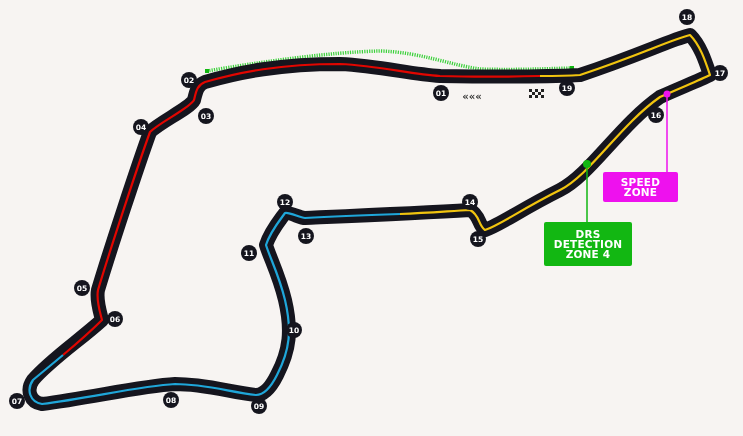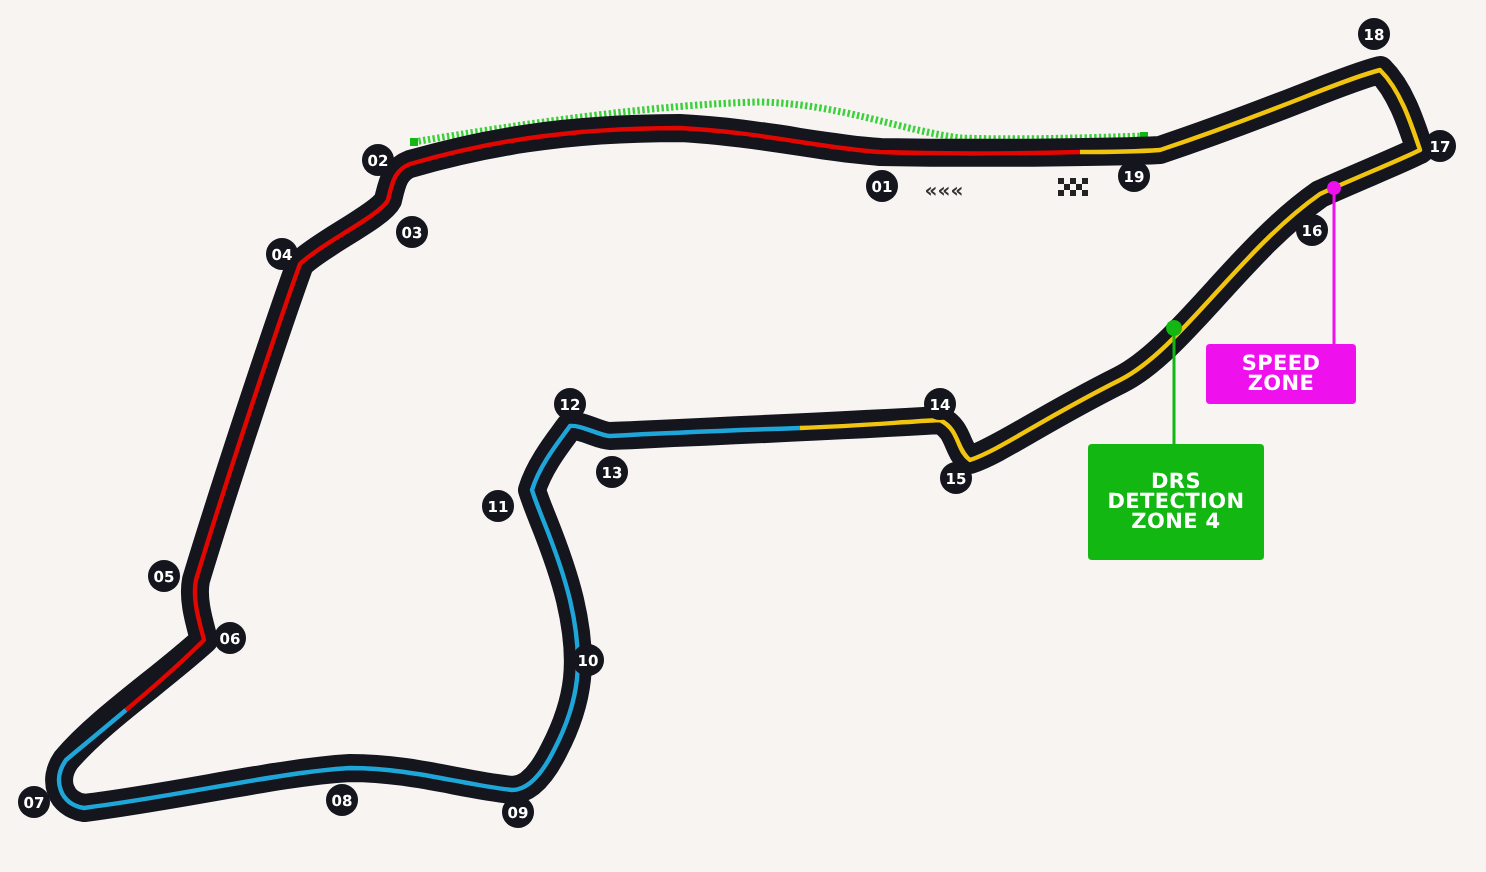--- a/index.html
+++ b/index.html
@@ -2,21 +2,21 @@
 <html><head>
 <meta charset="utf-8">
 <style>
   html, body { margin:0; padding:0; }
   body { width:743px; height:436px; background:#f7f4f2; overflow:hidden; font-family:"DejaVu Sans", sans-serif; }
   #map { position:absolute; left:0; top:0; width:743px; height:436px; }
   .turn-label { font-family:"DejaVu Sans", sans-serif; font-weight:bold; font-size:7.5px; fill:#ffffff; text-anchor:middle; dominant-baseline:central; }
   .callout { position:absolute; color:#fff; font-family:"DejaVu Sans", sans-serif; font-weight:bold; text-align:center; line-height:10px; font-size:10.5px; border-radius:2px; display:flex; flex-direction:column; justify-content:center; align-items:center; letter-spacing:0.2px; }
   .callout span { display:block; }
   #speed-trap { left:603px; top:172px; width:75px; height:30px; background:#ee11ee; }
-  #drs-zone { left:544px; top:222px; width:88px; height:58px; background:#12b712; }
+  #drs-zone { left:544px; top:222px; width:88px; height:44px; background:#12b712; }
 </style>
 </head>
 <body>
 
 <svg id="map" viewBox="0 0 743 436" xmlns="http://www.w3.org/2000/svg">
 
   <path d="M207,71 C260,62 330,52 380,51 C420,52 450,65 480,69 C510,70 540,69 572,68" fill="none" stroke="#3bd13b" stroke-width="3.5" stroke-dasharray="1.2 1.2"></path>
   <rect x="205" y="69" width="4" height="4" fill="#12b712"></rect>
   <rect x="570" y="66" width="4" height="4" fill="#12b712"></rect>
 

